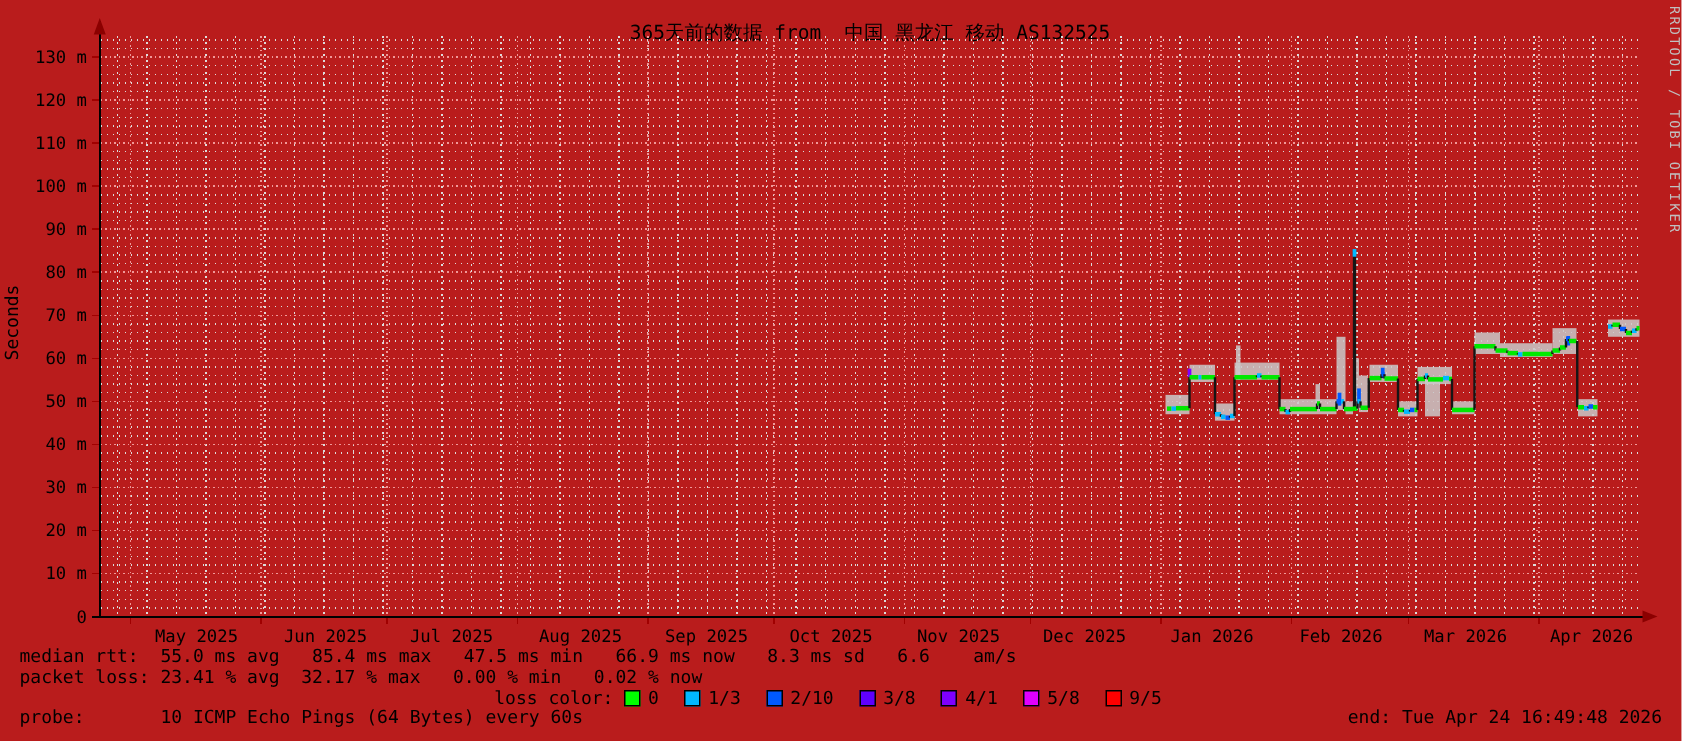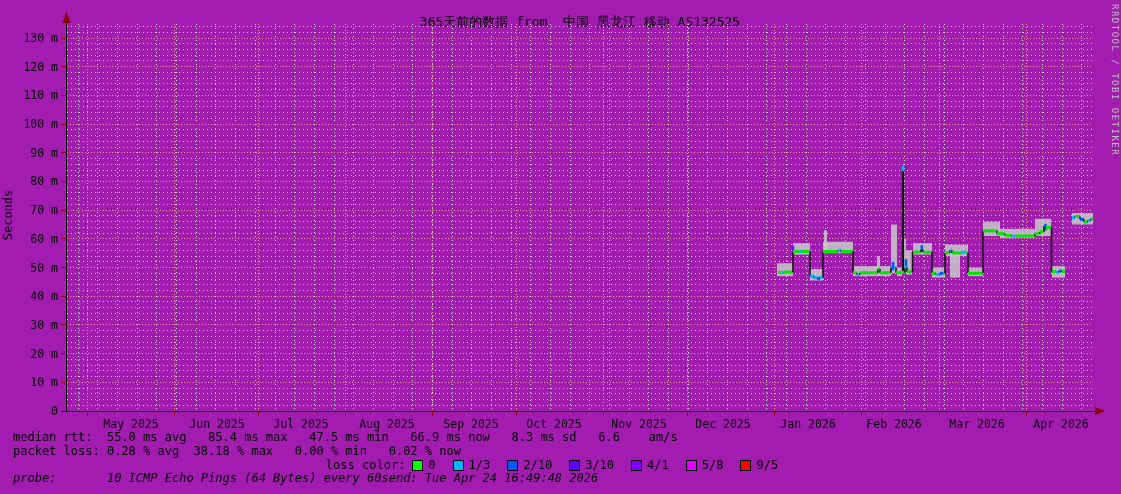--- a/index.html
+++ b/index.html
@@ -1,32 +1,32 @@
 <!DOCTYPE html>
 <html><head>
 <meta charset="utf-8">
 <style>
   html,body{margin:0;padding:0;background:#fff;}
-  #graph{position:relative;width:1121px;height:494px;background:#a21caf;overflow:hidden;
+  #graph{position:relative;width:1121px;height:494px;background:#b91c1c;overflow:hidden;
          font-family:"DejaVu Sans Mono","Liberation Mono",monospace;color:#000;}
   #title{position:absolute;top:13px;left:67px;width:1026px;text-align:center;
          font-size:13px;white-space:pre;}
   #ylab{position:absolute;left:-52px;top:208px;width:120px;text-align:center;
         transform:rotate(-90deg);font-size:12px;}
   #wm{position:absolute;right:1px;top:4px;writing-mode:vertical-rl;
       font-size:9px;letter-spacing:1.5px;color:#c0c0c0;}
   #chart-svg{position:absolute;left:0;top:0;}
   #stats{position:absolute;left:13px;top:431px;width:1095px;font-size:12px;line-height:13.8px;}
   #stats pre{margin:0;font-family:inherit;font-size:inherit;}
   .row{display:flex;align-items:center;height:13.8px;justify-content:center;}
   .sq{display:inline-block;width:9px;height:9px;border:1px solid #000;margin-right:5px;}
   .li{display:inline-flex;align-items:center;margin-right:17px;white-space:pre;}
   #loss-row pre{display:inline;}
   #loss-items{display:inline-flex;align-items:center;margin-left:7px;}
-  #probe-row{display:flex;justify-content:flex-start;width:1095px;font-style:italic;}
+  #probe-row{display:flex;justify-content:space-between;width:1095px;}
 </style>
 </head>
 <body>
 
 <div id="graph">
   <div id="title">365天前的数据 from  中国 黑龙江 移动 AS132525</div>
   <div id="ylab">Seconds</div>
   <div id="wm">RRDTOOL / TOBI OETIKER</div>
 
   <svg id="chart-svg" width="1121" height="494" viewBox="0 0 1121 494">
@@ -339,28 +339,28 @@
       <line x1="1084" y1="221.93289999999996" x2="1088" y2="221.93289999999996" stroke="#00e800" stroke-width="3" stroke-linecap="butt"></line>
       <line x1="1088" y1="221.93289999999996" x2="1088" y2="220.49839999999998" stroke="#151515" stroke-width="1.6"></line>
       <line x1="1088" y1="220.49839999999998" x2="1091" y2="220.49839999999998" stroke="#00b8ff" stroke-width="3" stroke-linecap="butt"></line>
       <line x1="1091" y1="220.49839999999998" x2="1091" y2="218.777" stroke="#151515" stroke-width="1.6"></line>
       <line x1="1091" y1="218.777" x2="1093" y2="218.777" stroke="#00e800" stroke-width="3" stroke-linecap="butt"></line>
       <line x1="903" y1="171.1516" x2="903" y2="165.98739999999995" stroke="#00b8ff" stroke-width="2.5"></line>
     </svg>
 
   <div id="stats">
     <pre>median rtt:  55.0 ms avg   85.4 ms max   47.5 ms min   66.9 ms now   8.3 ms sd   6.6    am/s</pre>
-    <pre>packet loss: 0.28 % avg  38.18 % max   0.00 % min   0.02 % now</pre>
+    <pre>packet loss: 23.41 % avg  32.17 % max   0.00 % min   0.02 % now</pre>
     <div class="row" id="loss-row">
       <pre>loss color:</pre>
       <span id="loss-items">
           <span class="li"><span class="sq" style="background: rgb(0, 255, 0);"></span><span>0</span></span>
           <span class="li"><span class="sq" style="background: rgb(0, 184, 255);"></span><span>1/3</span></span>
           <span class="li"><span class="sq" style="background: rgb(0, 89, 255);"></span><span>2/10</span></span>
-          <span class="li"><span class="sq" style="background: rgb(94, 0, 255);"></span><span>3/10</span></span>
+          <span class="li"><span class="sq" style="background: rgb(94, 0, 255);"></span><span>3/8</span></span>
           <span class="li"><span class="sq" style="background: rgb(126, 0, 255);"></span><span>4/1</span></span>
           <span class="li"><span class="sq" style="background: rgb(224, 0, 255);"></span><span>5/8</span></span>
           <span class="li"><span class="sq" style="background: rgb(255, 0, 0);"></span><span>9/5</span></span>
         </span>
     </div>
     <div class="row" id="probe-row">
       <pre>probe:       10 ICMP Echo Pings (64 Bytes) every 60s</pre>
       <pre>end: Tue Apr 24 16:49:48 2026</pre>
     </div>
   </div>

